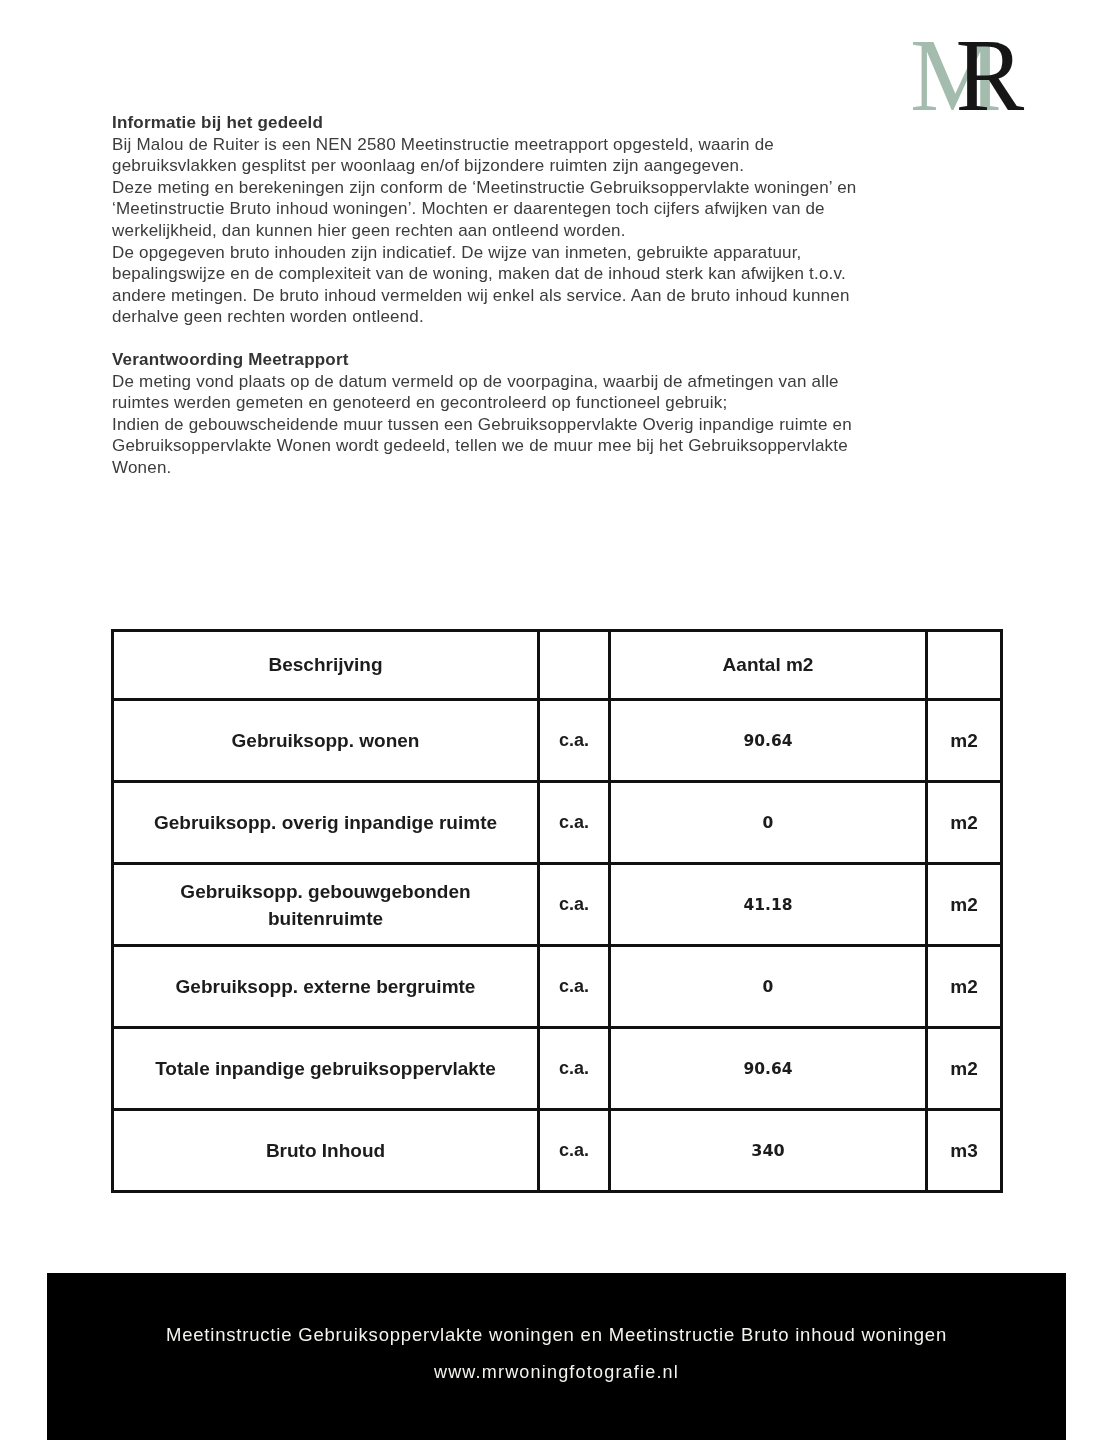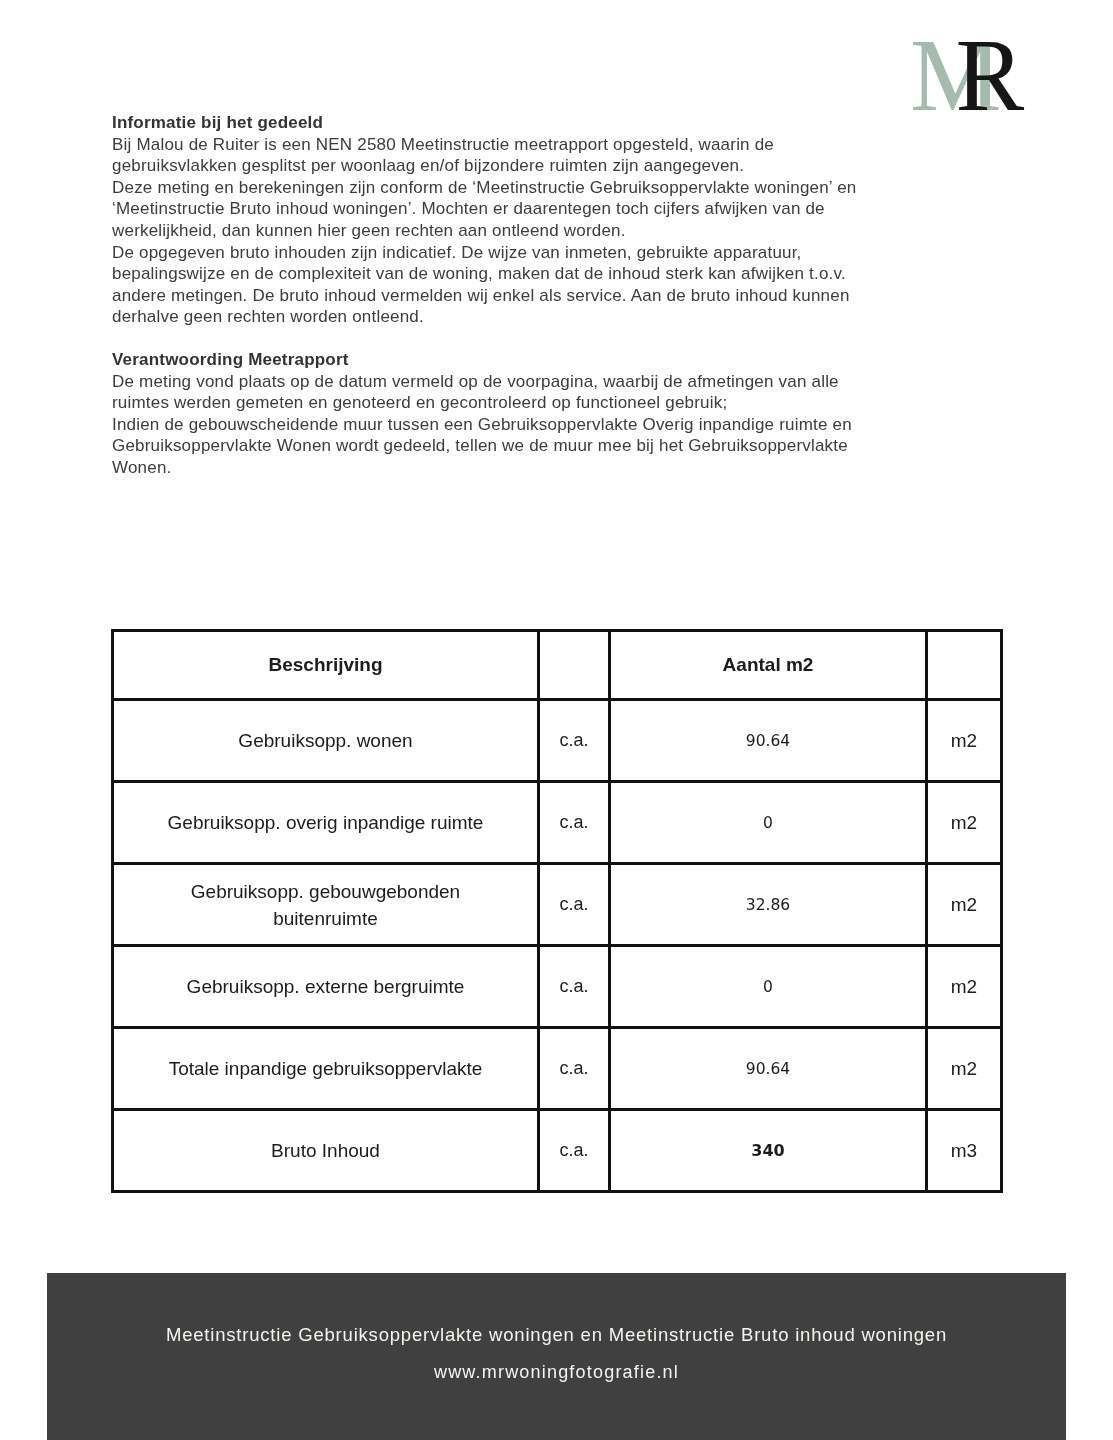--- a/index.html
+++ b/index.html
@@ -48,20 +48,21 @@
     border-collapse: collapse;
     table-layout: fixed;
     color: #1c1c1c;
   }
   .meas-table th, .meas-table td {
     border: 3px solid #111111;
     text-align: center;
     vertical-align: middle;
     padding: 0;
     overflow: hidden;
+    font-weight: bold;
   }
   .col-label { width: 426px; }
   .col-ca    { width: 71px;  }
   .col-val   { width: 317px; }
   .col-unit  { width: 75px;  }
   .meas-table tr.header-row { height: 69px; }
   .meas-table tr.data-row   { height: 82px; }
   .meas-table th { font-size: 19px; font-weight: bold; }
   .meas-table td.label { font-size: 19px; white-space: pre-line; line-height: 27px; }
   .meas-table td.ca    { font-size: 18px; }
@@ -134,21 +135,21 @@
       <tr class="data-row">
         <td class="label">Gebruiksopp. overig inpandige ruimte</td>
         <td class="ca">c.a.</td>
         <td class="val">0</td>
         <td class="unit">m2</td>
       </tr>
       <tr class="data-row">
         <td class="label">Gebruiksopp. gebouwgebonden
 buitenruimte</td>
         <td class="ca">c.a.</td>
-        <td class="val">32.86</td>
+        <td class="val">41.18</td>
         <td class="unit">m2</td>
       </tr>
       <tr class="data-row">
         <td class="label">Gebruiksopp. externe bergruimte</td>
         <td class="ca">c.a.</td>
         <td class="val">0</td>
         <td class="unit">m2</td>
       </tr>
       <tr class="data-row">
         <td class="label">Totale inpandige gebruiksoppervlakte</td>
@@ -158,18 +159,18 @@
       </tr>
       <tr class="data-row">
         <td class="label">Bruto Inhoud</td>
         <td class="ca">c.a.</td>
         <td class="val">340</td>
         <td class="unit">m3</td>
       </tr>
     </tbody>
   </table>
 
-  <div class="footer" style="background: #404040; color: rgb(245, 244, 239);">
+  <div class="footer" style="background: #000000; color: rgb(245, 244, 239);">
     <div class="footer-line1">Meetinstructie Gebruiksoppervlakte woningen en Meetinstructie Bruto inhoud woningen</div>
     <div class="footer-line2">www.mrwoningfotografie.nl</div>
   </div>
 
 </div>
 
 </body></html>

